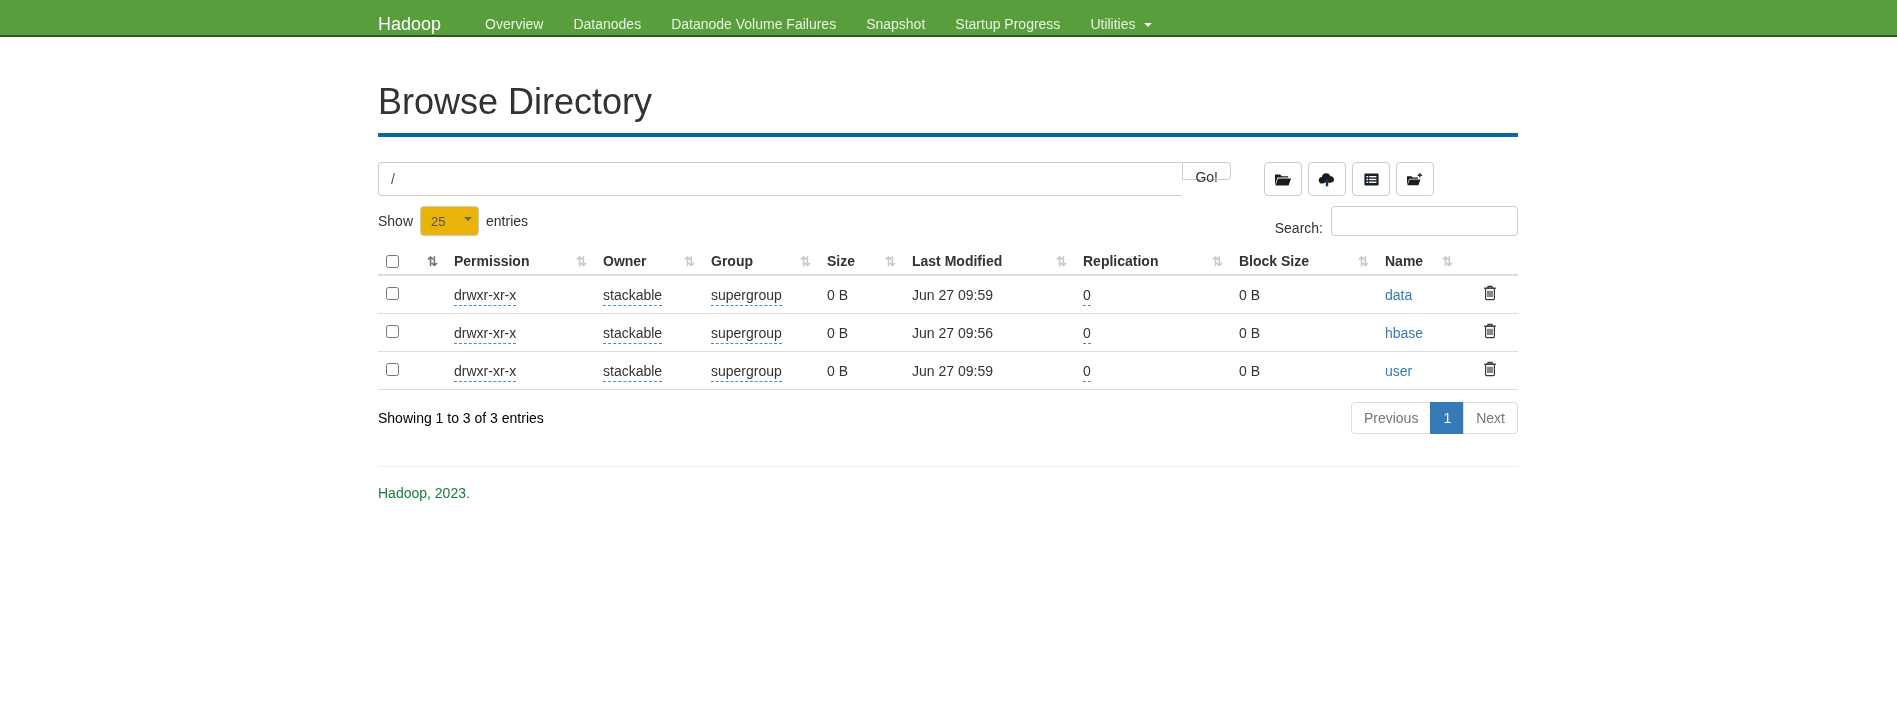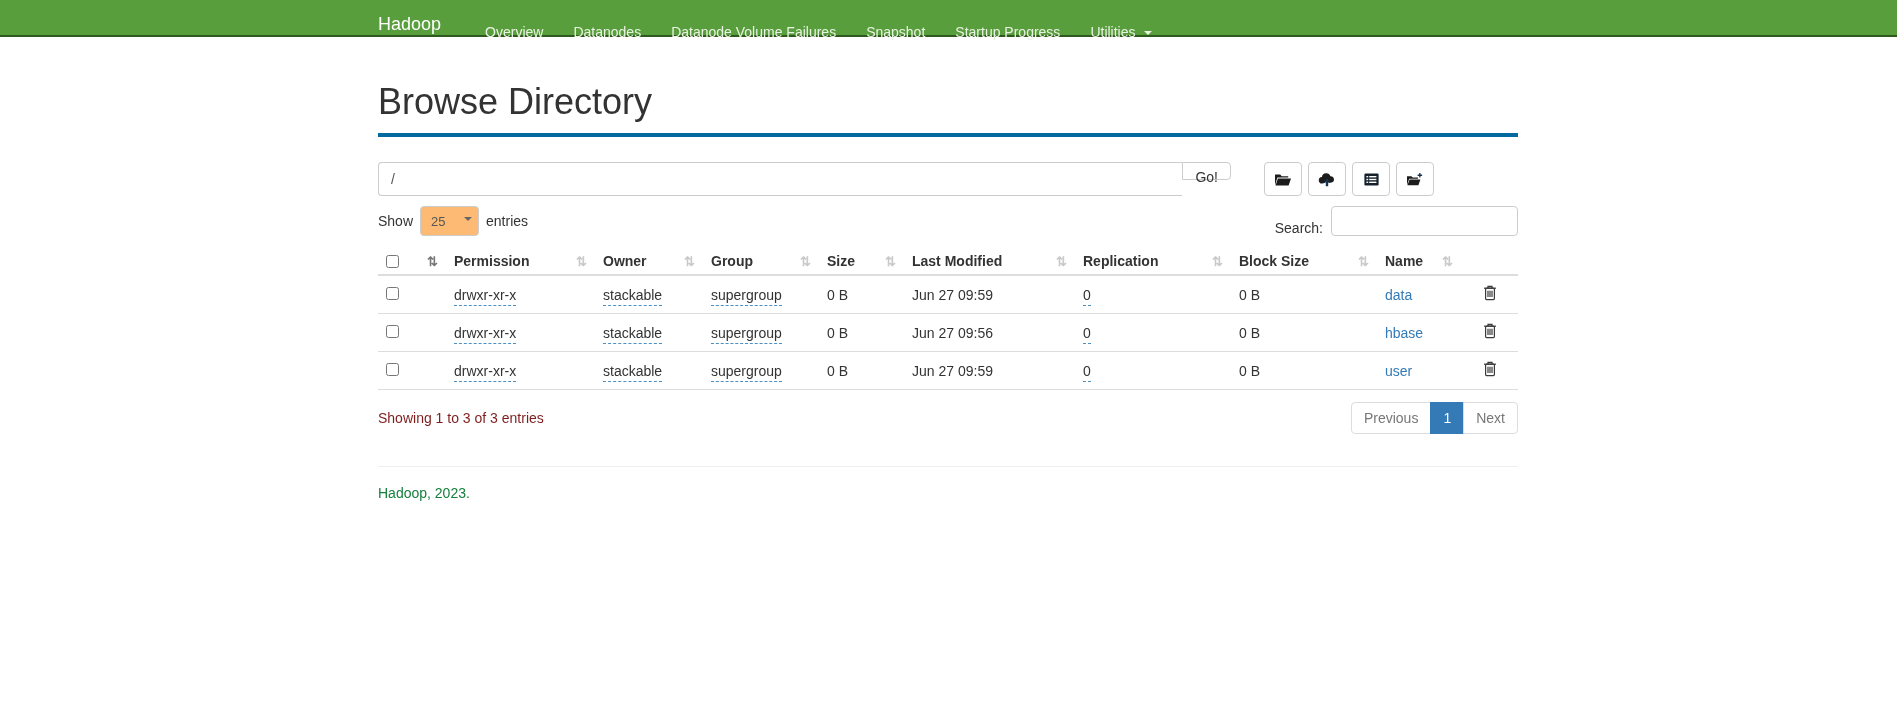--- a/index.html
+++ b/index.html
@@ -22,21 +22,21 @@
     width: 1140px; margin-left: 378px;
     display: flex; align-items: stretch;
   }
   .navbar-brand {
     color: #ffffff; font-size: 18px; line-height: 48px;
     padding: 0 15px 0 0; white-space: nowrap;
   }
   .navbar-nav { display: flex; align-items: stretch; margin-left: 14px; }
   .nav-item {
     color: #e9f3e2; font-size: 14px; line-height: 48px;
-    padding: 8px 15px; white-space: nowrap; cursor: pointer;
+    padding: 0 15px; white-space: nowrap; cursor: pointer;
   }
   .caret {
     display: inline-block; width: 0; height: 0; margin-left: 5px;
     vertical-align: middle;
     border-top: 4px solid #e9f3e2;
     border-left: 4px solid transparent; border-right: 4px solid transparent;
   }
 
   
   .container { width: 1140px; margin-left: 378px; }
@@ -77,21 +77,21 @@
 
   
   .controls-row {
     margin-top: 10px; display: flex;
     align-items: center; justify-content: space-between;
   }
   .show-entries { display: flex; align-items: center; color: #333; }
   .select-wrap { position: relative; margin: 0 7px; }
   .pagesize-select {
     width: 59px; height: 30px; padding: 4px 18px 4px 10px;
-    border: 1px solid #ccc; border-radius: 4px; background: #fdba74;
+    border: 1px solid #ccc; border-radius: 4px; background: #eab308;
     font-size: 13px; color: #555; appearance: none; -webkit-appearance: none;
     font-family: "Liberation Sans", sans-serif;
   }
   .select-arrow {
     position: absolute; right: 7px; top: 11px; pointer-events: none;
     width: 0; height: 0;
     border-top: 4px solid #666;
     border-left: 4px solid transparent; border-right: 4px solid transparent;
   }
   .search-box { display: flex; align-items: flex-end; }
@@ -126,21 +126,21 @@
   }
   .name-link { color: #337ab7; text-decoration: none; cursor: pointer; }
   .trash-cell { text-align: center; }
   .trash-btn { background: none; border: none; padding: 0; cursor: pointer; }
 
   
   .table-footer-row {
     margin-top: 12px; display: flex;
     align-items: center; justify-content: space-between;
   }
-  .dt-info { color: #7f1d1d; font-size: 14px; }
+  .dt-info { color: #000000; font-size: 14px; }
   .pagination { display: flex; }
   .page-item {
     padding: 6px 12px; border: 1px solid #ddd; background: #fff;
     color: #777; font-size: 14px; cursor: pointer; margin-left: -1px;
     line-height: 18px;
   }
   .page-item.first { border-radius: 4px 0 0 4px; margin-left: 0; }
   .page-item.last { border-radius: 0 4px 4px 0; }
   .page-item.active {
     background: #337ab7; border-color: #337ab7; color: #fff; cursor: default;

